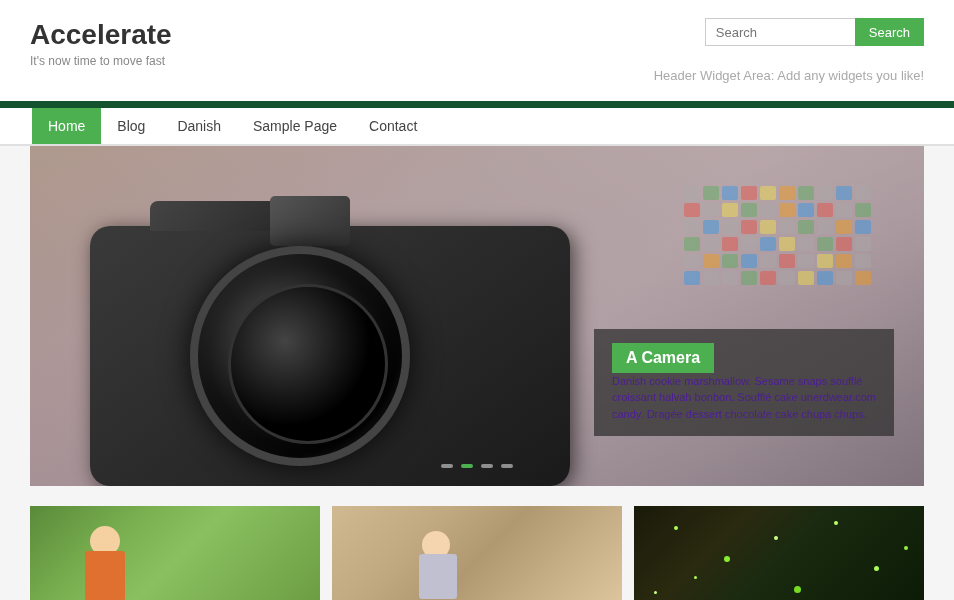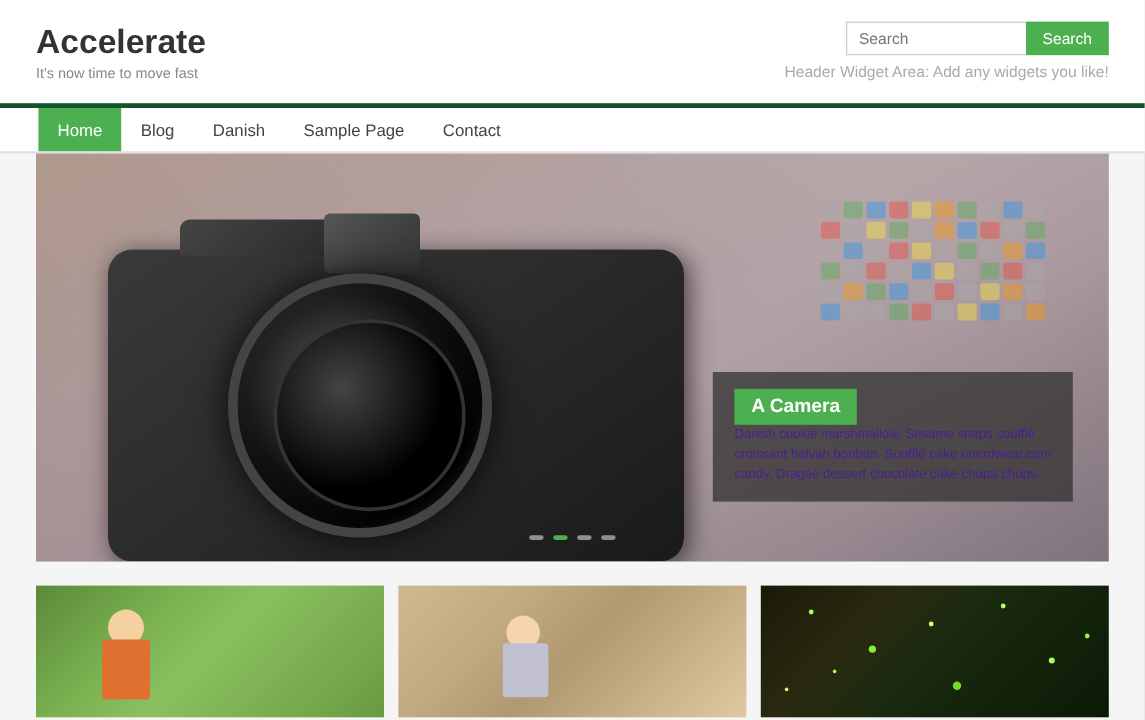--- a/index.html
+++ b/index.html
@@ -5,39 +5,39 @@
     * { margin: 0; padding: 0; box-sizing: border-box; }
     body { font-family: Arial, sans-serif; background: #f5f5f5; width: 954px; overflow-x: hidden; }
 
     
     .header {
       background: #fff;
       padding: 18px 30px;
       display: flex;
       justify-content: space-between;
       align-items: flex-start;
-      border-bottom: 4px solid #14532d;
+      border-bottom: 7px solid #14532d;
     }
     .logo-area {}
     .logo-title {
       font-size: 28px;
       font-weight: bold;
       color: #333;
       line-height: 1.2;
     }
     .logo-tagline {
       font-size: 12px;
       color: #888;
       margin-top: 2px;
     }
     .header-right {
       display: flex;
       flex-direction: column;
       align-items: flex-end;
-      gap: 6px;
+      gap: 22px;
     }
     .search-form {
       display: flex;
       align-items: center;
     }
     .search-input {
       border: 1px solid #ccc;
       padding: 5px 10px;
       font-size: 13px;
       width: 150px;

